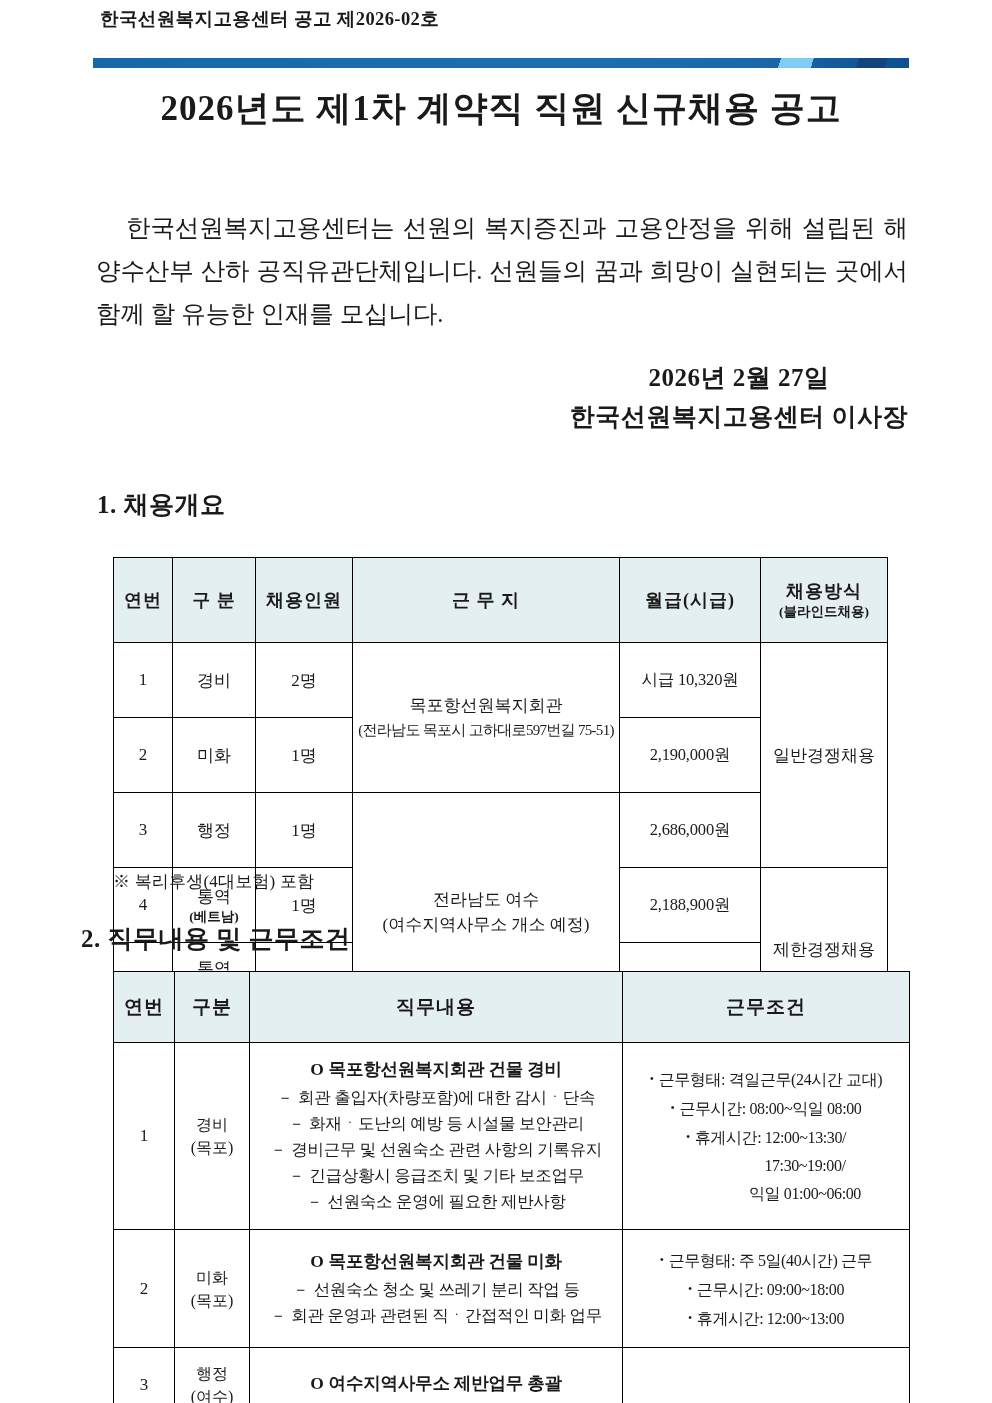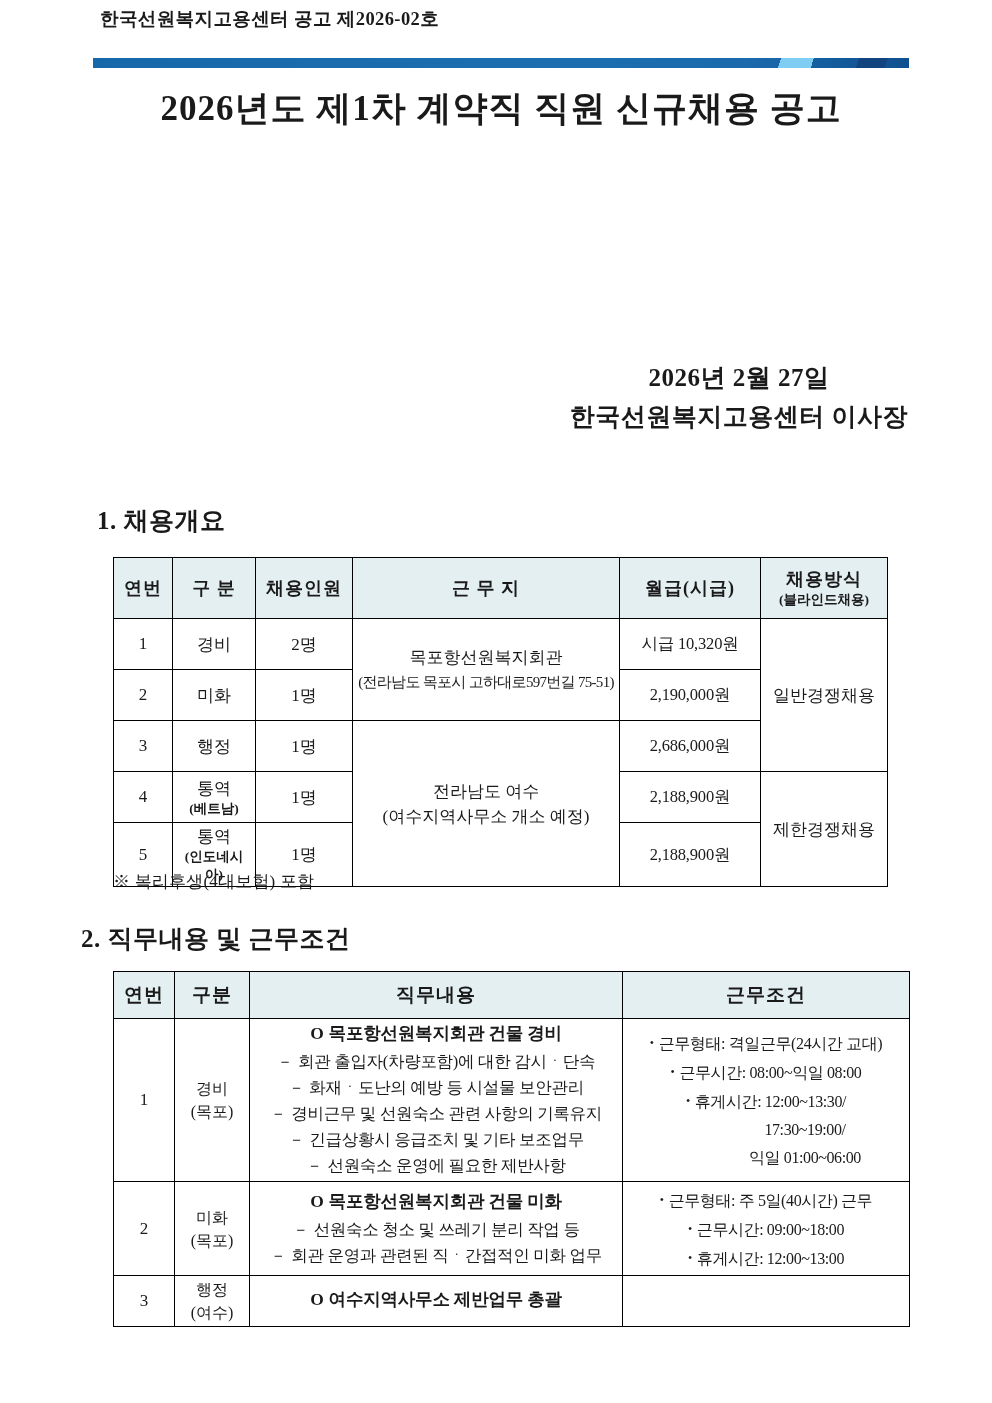--- a/index.html
+++ b/index.html
@@ -97,36 +97,36 @@
   .sign .sign-org  { letter-spacing: 0.5px; }
 
   
   .section-heading {
     position: absolute;
     font-size: 25px;
     font-weight: bold;
     letter-spacing: 0.5px;
     white-space: nowrap;
   }
-  #heading-1 { left: 97px; top: 504px; }
+  #heading-1 { left: 97px; top: 488px; }
   #heading-2 { left: 81px; top: 922px; }
 
   
   table.doc-table {
     border-collapse: collapse;
     table-layout: fixed;
     position: absolute;
     font-size: 16px;
   }
   table.doc-table th,
   table.doc-table td {
     border: 1px solid #000000;
     text-align: center;
     vertical-align: middle;
-    padding: 2px 3px;
+    padding: 14px 3px;
   }
   table.doc-table thead th {
     background: #e4eff1;
     font-weight: bold;
     font-size: 18px;
     letter-spacing: 1px;
   }
   .sub-label {
     display: block;
     font-size: 13.5px;
@@ -229,20 +229,21 @@
 <div class="page">
 
   <div class="doc-no">한국선원복지고용센터 공고 제2026-02호</div>
 
   <div class="title-block">
     <div class="bar bar-top"></div>
     <div class="title-text">2026년도 제1차 계약직 직원 신규채용 공고</div>
     <div class="bar bar-bottom"></div>
   </div>
 
+  <div class="intro">한국선원복지고용센터는 선원의 복지증진과 고용안정을 위해 설립된 해양수산부 산하 공직유관단체입니다. 선원들의 꿈과 희망이 실현되는 곳에서 함께 할 유능한 인재를 모십니다.</div>
 
   <div class="sign">
     <div class="sign-date">2026년 2월 27일</div>
     <div class="sign-org">한국선원복지고용센터 이사장</div>
   </div>
 
   <div class="section-heading" id="heading-1">1. 채용개요</div>
 
   <table class="doc-table" id="table-recruit">
     <thead>

